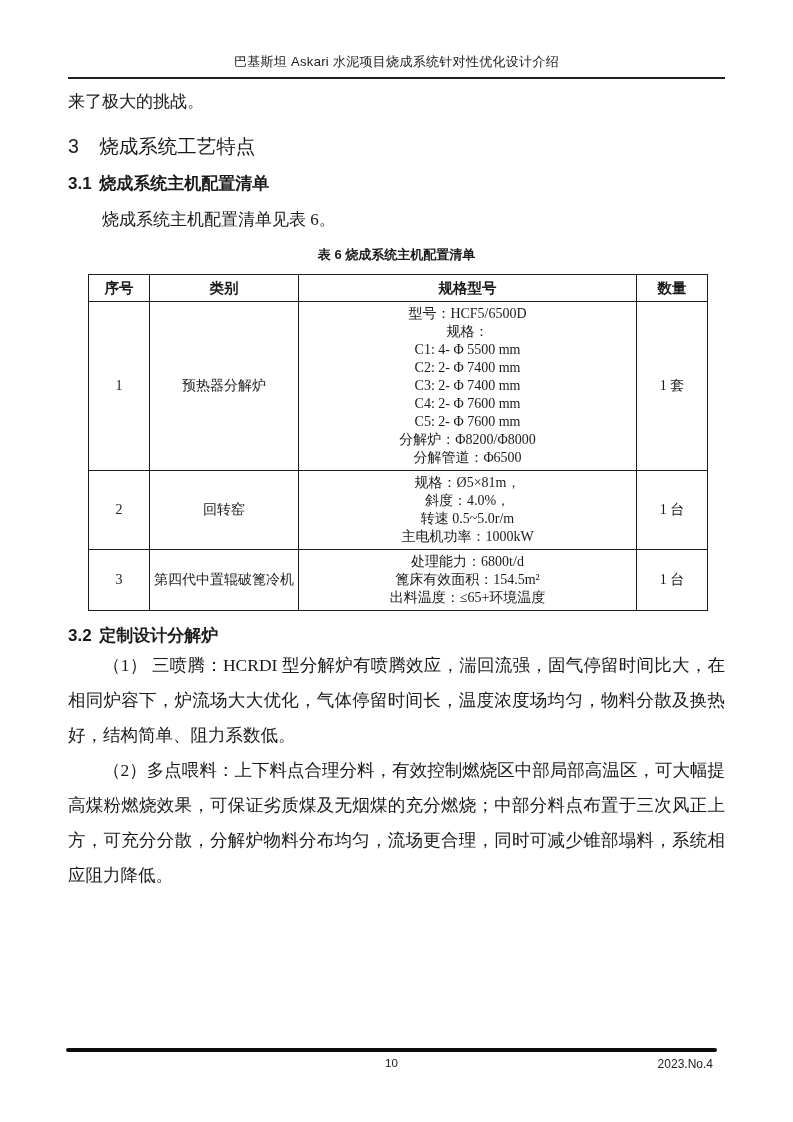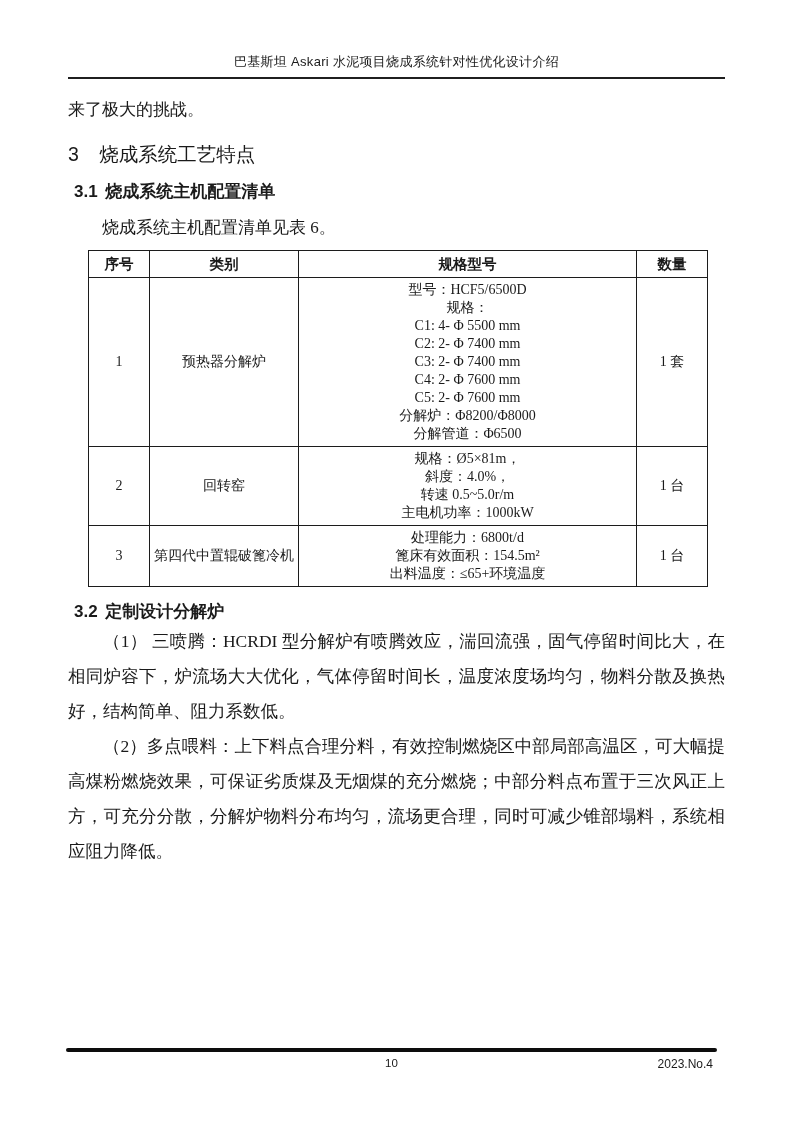--- a/index.html
+++ b/index.html
@@ -11,29 +11,29 @@
   }
   
   .running-header {
     position:absolute; top:53px; left:68px; right:68px;
     text-align:center; padding-bottom:6px;
     border-bottom:2px solid #1f1f1f;
     font-family:"Liberation Sans","DejaVu Sans",sans-serif;
     font-size:13px; letter-spacing:0.3px;
   }
   
-  .main { position:absolute; top:92px; left:68px; right:68px; }
+  .main { position:absolute; top:84px; left:68px; right:68px; }
   .intro-par { margin:6px 0 0; font-size:17px; line-height:24px; }
   h1.sec {
     margin:19px 0 0; font-size:19.5px; font-weight:normal; line-height:26px;
     font-family:"Liberation Sans","DejaVu Sans",sans-serif;
   }
   h1.sec .sec-num { margin-right:1.05em; }
   h2.sec {
-    margin:13px 6px 0; font-size:17px; font-weight:bold; line-height:24px;
+    margin:13px 0 0; font-size:17px; font-weight:bold; line-height:24px;
     font-family:"Liberation Sans","DejaVu Sans",sans-serif;
   }
   h2.sec .sec-num { margin-right:0.45em; }
   .lead-par { margin:12px 0 0; font-size:17px; line-height:24px; text-indent:2em; }
   .table-caption {
     margin:14px 0 0; text-align:center; font-size:13px; font-weight:600;
     font-family:"Liberation Sans","DejaVu Sans",sans-serif;
   }
   table.spec-table {
     margin:10px 0 8px 20px; width:619px; table-layout:fixed;
@@ -75,20 +75,21 @@
     <h1 class="sec">
       <span class="sec-num">3</span><span>烧成系统工艺特点</span>
     </h1>
 
     <h2 class="sec">
       <span class="sec-num">3.1</span><span>烧成系统主机配置清单</span>
     </h2>
 
     <p class="lead-par">烧成系统主机配置清单见表 6。</p>
 
+    <div class="table-caption">表 6 烧成系统主机配置清单</div>
 
     <table class="spec-table">
       <colgroup>
         <col style="width:61px">
           <col style="width:149px">
           <col style="width:338px">
           <col style="width:71px">
       </colgroup>
       <thead>
         <tr>

